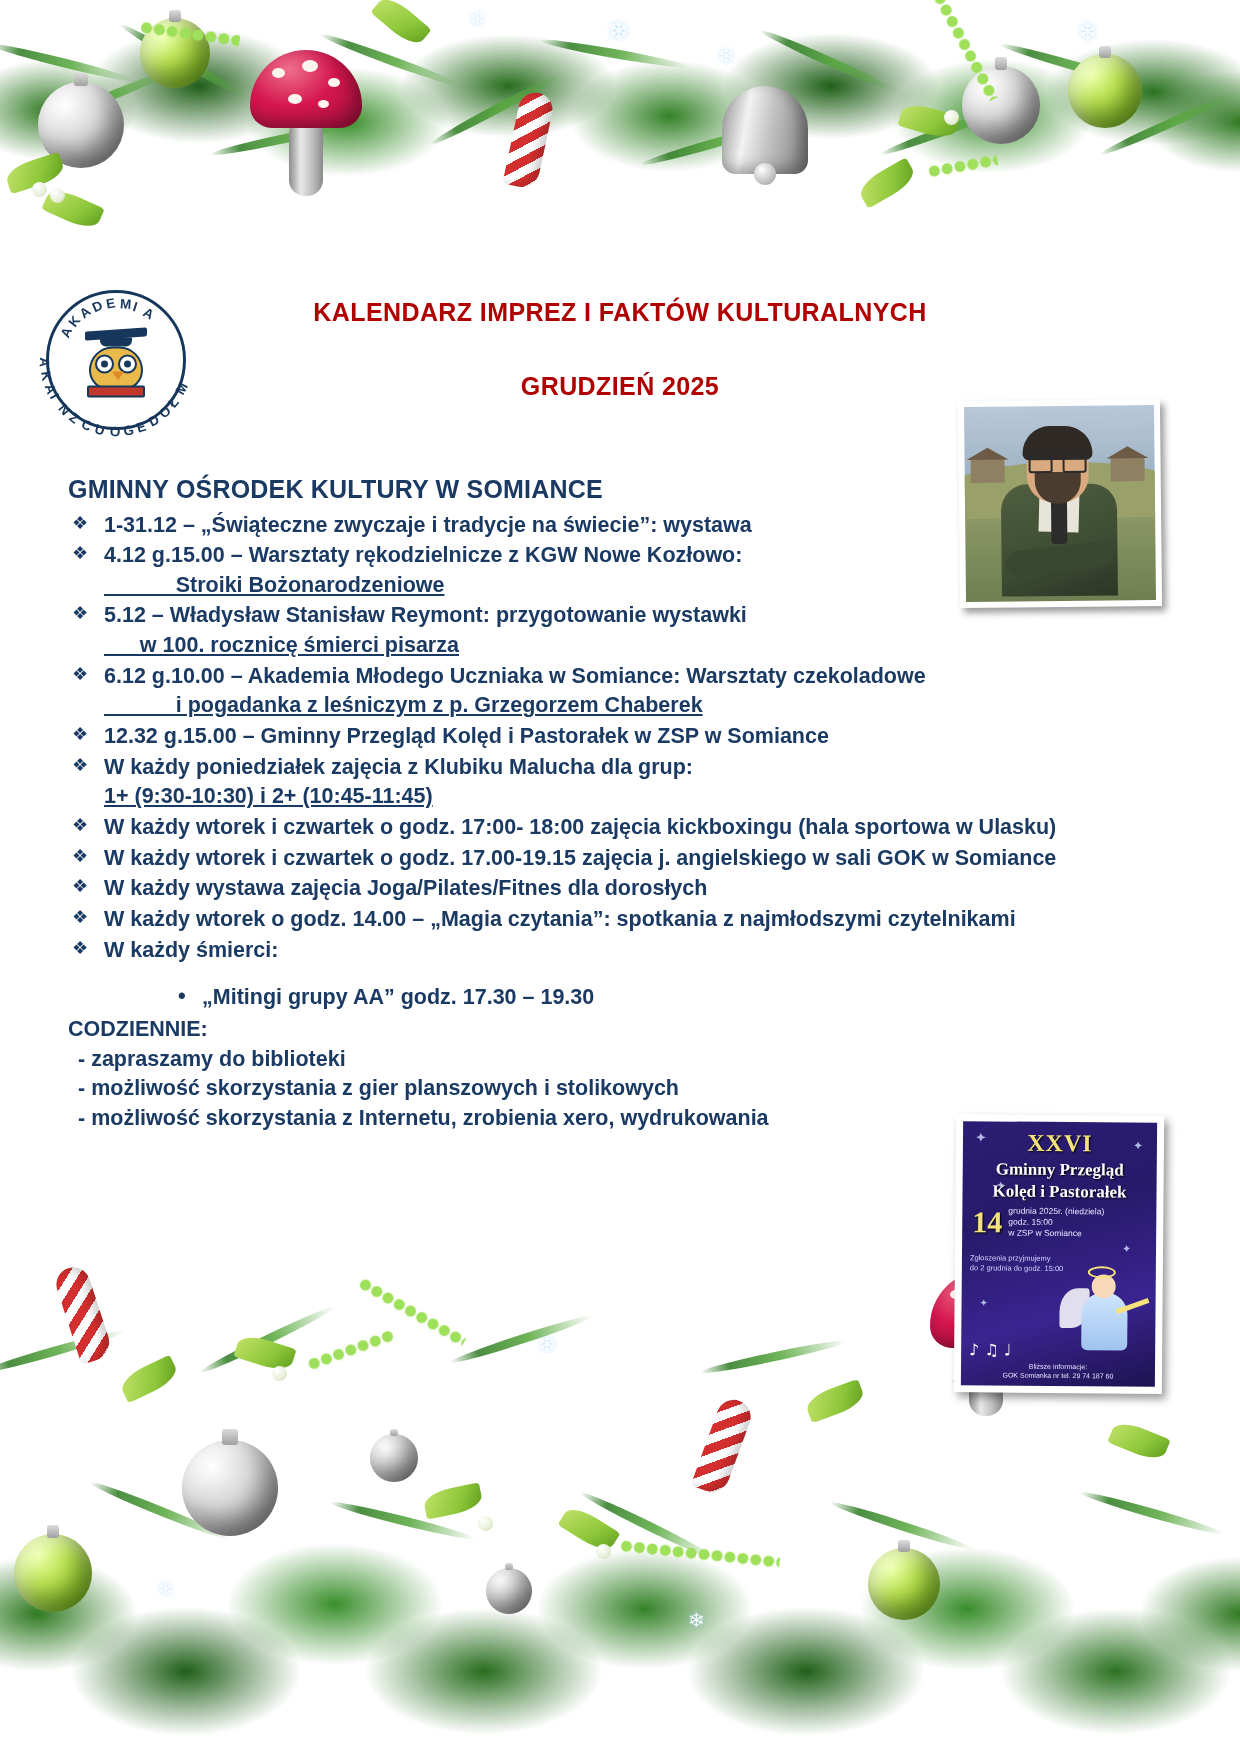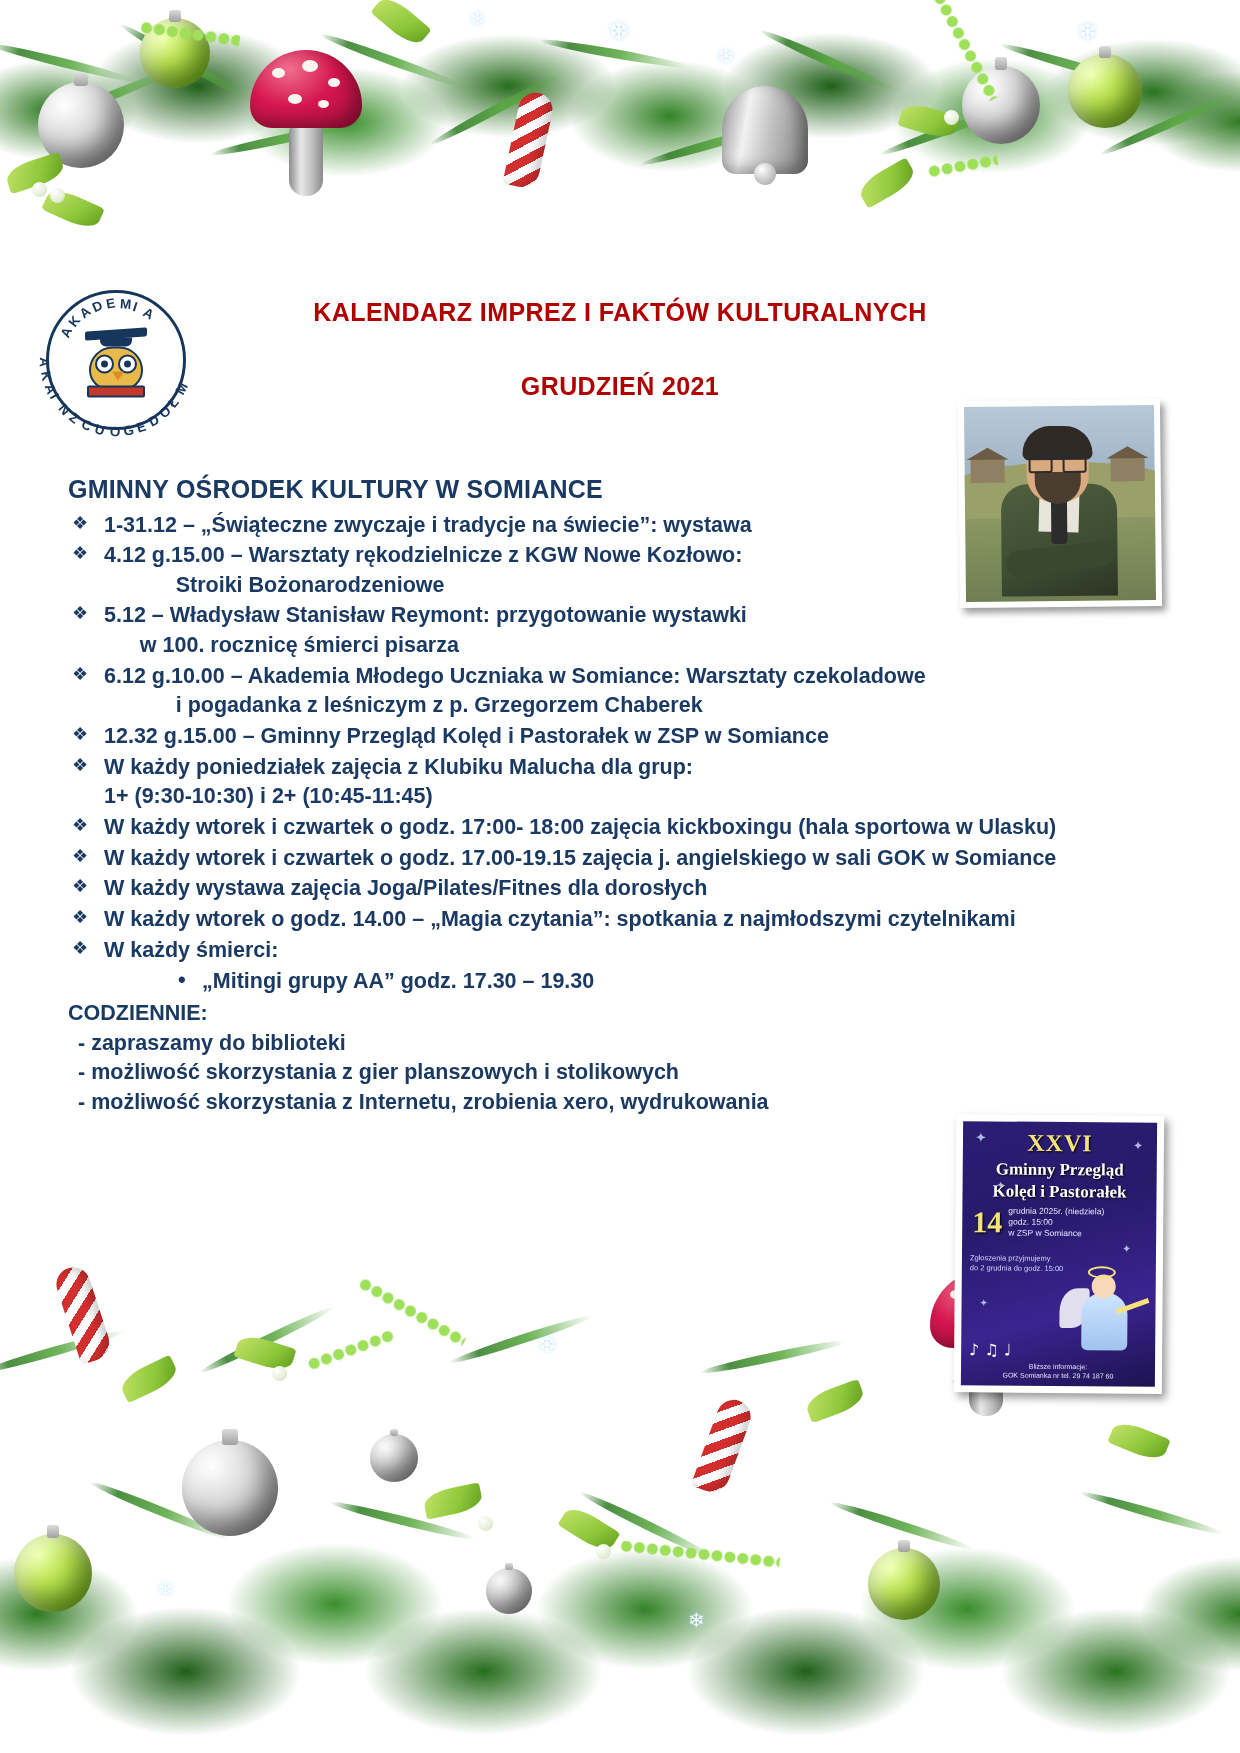--- a/index.html
+++ b/index.html
@@ -510,24 +510,25 @@
     position: absolute;
     left: 4px;
     top: 0;
     color: #1a3a63;
     font-family: "DejaVu Sans", sans-serif;
     font-size: 18px;
   }
   li .cont {
     display: block;
     white-space: pre;
+    text-decoration: underline;
   }
   ul.bullet-sub {
     list-style: none;
-    margin: 2px 0 0 0;
+    margin: 18px 0 0 0;
     padding: 0 0 0 74px;
   }
   ul.bullet-sub > li {
     position: relative;
     padding-left: 24px;
   }
   ul.bullet-sub > li::before {
     content: "\2022";
     position: absolute;
     left: 0;
@@ -688,21 +689,21 @@
       <div class="cap-base"></div>
       <div class="body"></div>
       <div class="eye l"></div>
       <div class="eye r"></div>
       <div class="beak"></div>
       <div class="book"></div>
     </div>
   </div>
 
   <div class="title-1">KALENDARZ IMPREZ I FAKTÓW KULTURALNYCH</div>
-  <div class="title-2">GRUDZIEŃ  2021</div>
+  <div class="title-2">GRUDZIEŃ  2025</div>
 
   <div class="photo-reymont">
     <div class="pic">
       <div class="pr-hill"></div>
       <div class="pr-house" style="left:6px;"></div>
       <div class="pr-house" style="left:146px;"></div>
       <div class="pr-body"></div>
       <div class="pr-shirt"></div>
       <div class="pr-tie"></div>
       <div class="pr-head"></div>

